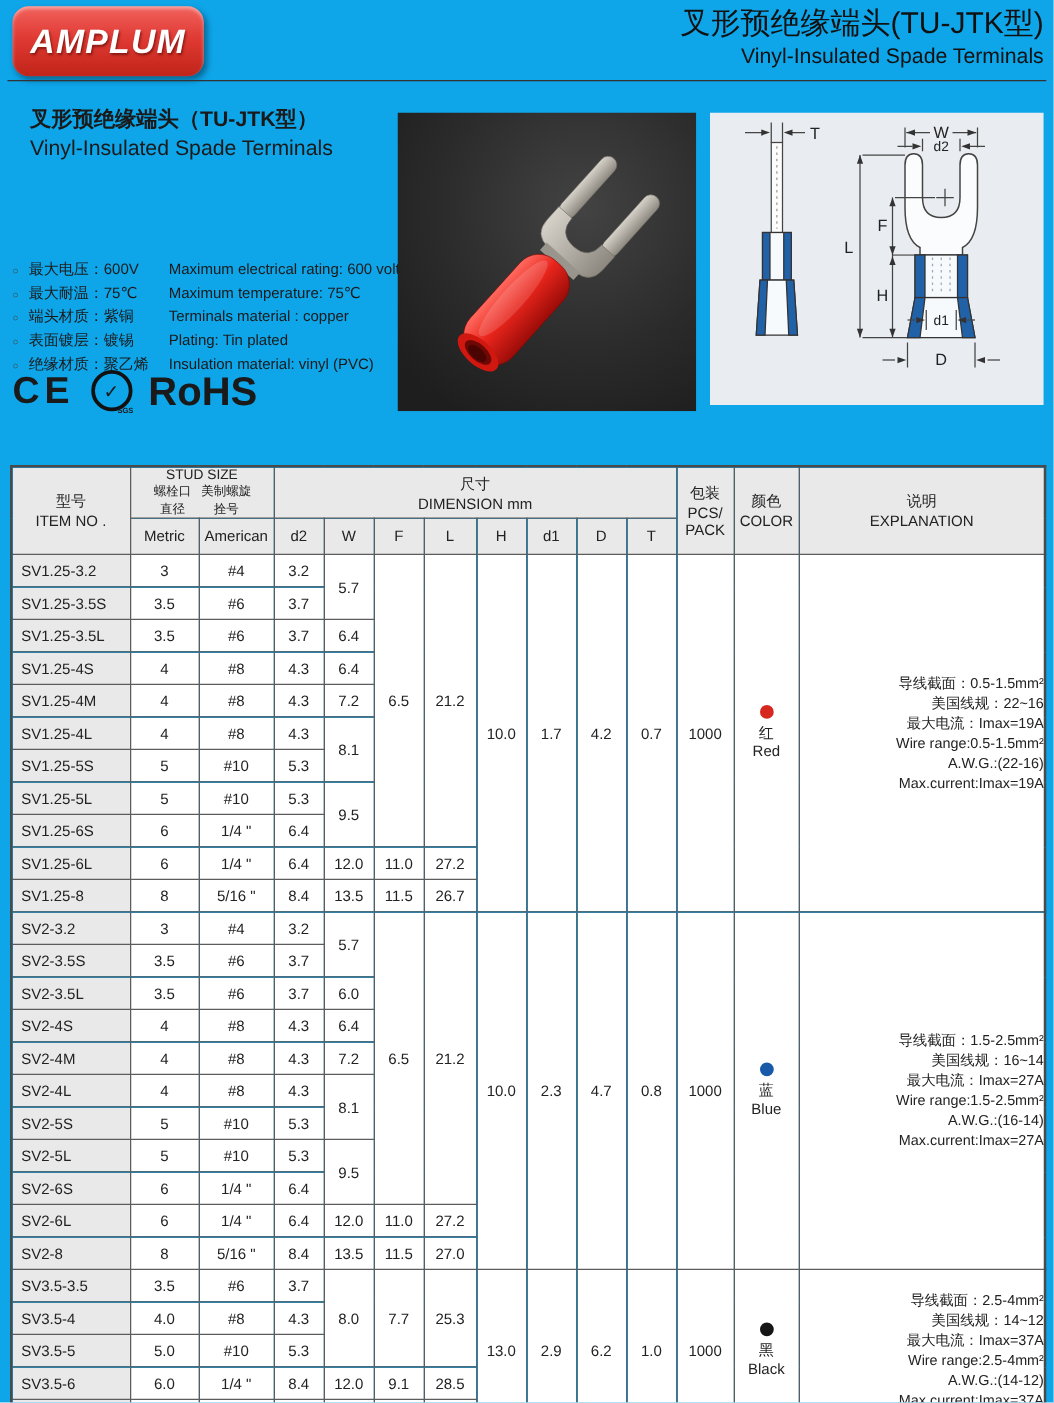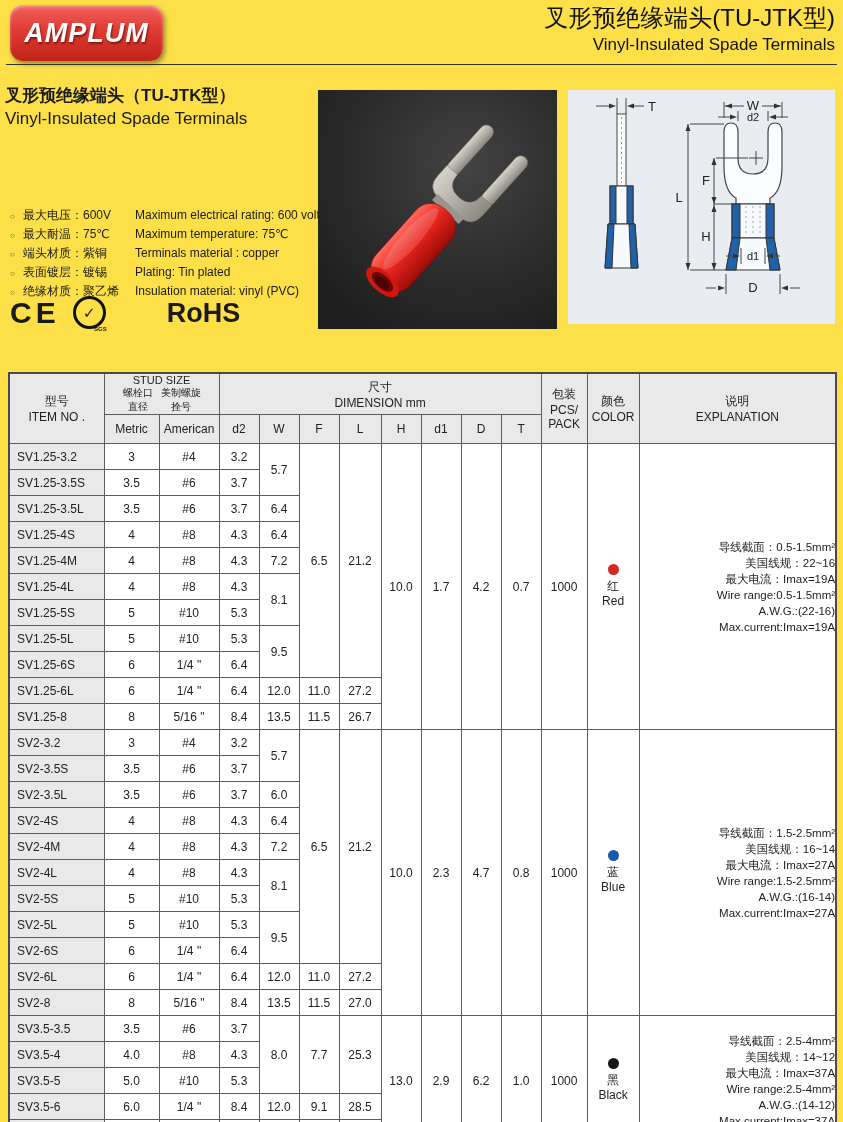--- a/index.html
+++ b/index.html
@@ -1,44 +1,44 @@
 <!DOCTYPE html>
 <html><head>
 <meta charset="utf-8">
 <style>
   html,body{margin:0;padding:0;background:#fff;}
-  #page{position:relative;width:843px;height:1122px;background:#fde047;overflow:hidden;
+  #page{position:relative;width:843px;height:1122px;background:#0ea5e9;overflow:hidden;
         font-family:"Liberation Sans","DejaVu Sans",sans-serif;color:#1a1a1a;}
 
   
   .logo{position:absolute;left:10px;top:5px;width:153px;height:56px;border-radius:13px;
         background:linear-gradient(180deg,#f2625d 0%,#e03a34 45%,#c02418 100%);
         box-shadow:2px 3px 5px rgba(0,0,0,.4), inset 0 2px 3px rgba(255,255,255,.45);
         display:flex;align-items:center;justify-content:center;}
   .logo span{color:#fff;font-weight:bold;font-style:italic;font-size:27px;letter-spacing:1px;
         text-shadow:1px 2px 2px rgba(110,15,10,.75);}
   .titles{position:absolute;right:8px;top:2px;text-align:right;}
   .title-zh{font-size:24px;font-weight:500;color:#111;text-align:center;}
   .title-en{font-size:17px;color:#111;margin-top:1px;}
   .hr{position:absolute;left:6px;right:6px;top:64px;height:1px;background:#333;}
 
   
-  .prod-title{position:absolute;left:5px;top:84px;}
+  .prod-title{position:absolute;left:24px;top:84px;}
   .pt-zh{font-size:17px;font-weight:bold;}
   .pt-en{font-size:17px;margin-top:2px;}
   .specs{position:absolute;left:10px;top:207px;font-size:12px;}
   .spec-row{display:flex;align-items:baseline;height:19px;white-space:nowrap;}
   .bullet{width:13px;font-size:8px;color:#444;}
   .spec-zh{width:112px;}
   .marks{position:absolute;left:10px;top:296px;display:flex;align-items:center;gap:13px;text-align:center;}
   .ce{font-size:30px;font-weight:bold;letter-spacing:4px;line-height:30px;}
   .cert{position:relative;width:27px;height:27px;border:3px solid #111;border-radius:50%;
         display:flex;align-items:center;justify-content:center;font-weight:bold;font-size:15px;}
   .cert .sub{position:absolute;right:-4px;bottom:-6px;font-size:6px;font-weight:bold;letter-spacing:0;}
-  .rohs{font-size:27px;font-weight:bold;line-height:30px;margin-left:48px;}
+  .rohs{font-size:32px;font-weight:bold;line-height:30px;}
 
   .photo{position:absolute;left:318px;top:90px;width:239px;height:239px;}
   .diagram{position:absolute;left:568px;top:90px;width:267px;height:234px;}
 
   
   table.spec{position:absolute;left:8px;top:372px;width:827px;border-collapse:collapse;
         table-layout:fixed;border:2px solid #4a4a4a;}
   .spec th,.spec td{border:1px solid #5c5c5c;text-align:center;font-size:12px;padding:0;
         vertical-align:middle;color:#222;overflow:hidden;}
   .spec thead th{background:#e9e9e9;font-weight:normal;}

